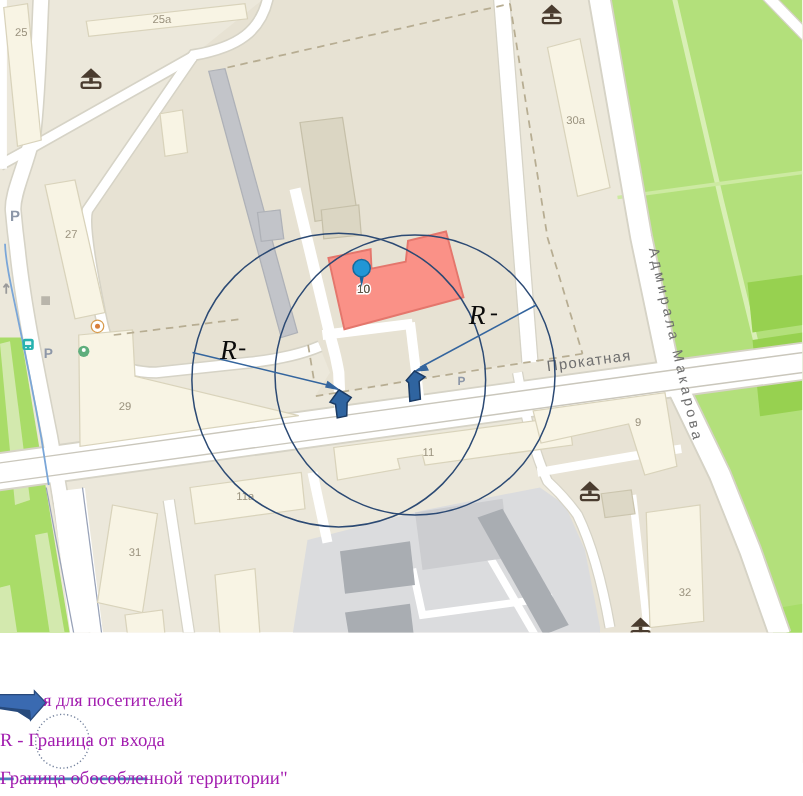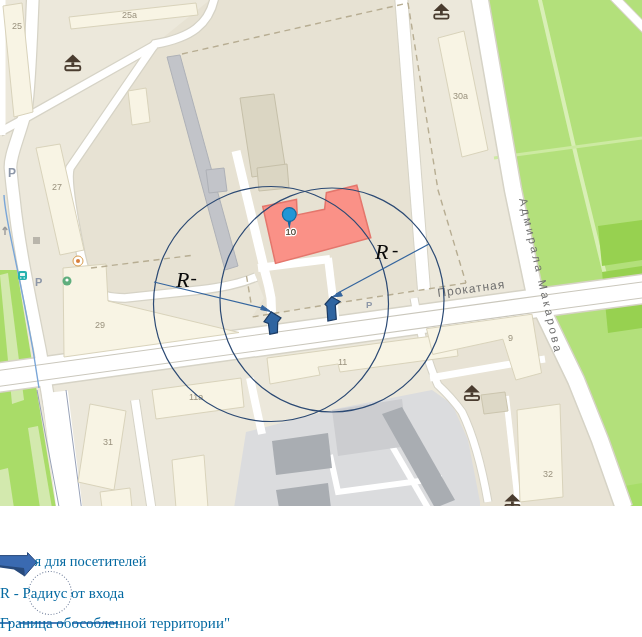--- a/index.html
+++ b/index.html
@@ -1,18 +1,18 @@
 <!DOCTYPE html>
 <html><head>
 <meta charset="utf-8">
 <style>
   html,body{margin:0;padding:0;background:#ffffff;}
   #page{position:relative;width:642px;height:637px;overflow:hidden;background:#ffffff;
         font-family:"Liberation Sans", sans-serif;}
-  .leg{position:absolute;font-family:"Liberation Serif", serif;font-size:15px;color:#0369a1;white-space:nowrap;line-height:1;}
+  .leg{position:absolute;font-family:"Liberation Serif", serif;font-size:15px;color:#a21caf;white-space:nowrap;line-height:1;}
 </style>
 </head>
 <body>
 <div id="page">
 
 <svg width="642" height="637" viewBox="0 0 642 637" xmlns="http://www.w3.org/2000/svg">
   <defs>
     <clipPath id="mapclip">
           <rect x="0" y="0" width="642" height="506"></rect>
         </clipPath>
@@ -268,16 +268,16 @@
     <path d="M-1,565.2 L24,568 L24.4,576.2 L14,569.5 L-1,567.3 Z" fill="#274a7c"></path>
   </g>
 
   <circle cx="50" cy="593" r="21.5" fill="none" stroke="#76849f" stroke-width="1.1" stroke-dasharray="1 1.9"></circle>
 
   <path d="M0,623 L119,623" stroke="#4a7ebb" stroke-width="2.2" stroke-dasharray="46 7.5" stroke-dashoffset="35" fill="none"></path>
 </svg>
 
 <div class="leg" style="left:34.5px;top:554px;font-size:14.5px;">я для посетителей</div>
 
-<div class="leg" style="left:0px;top:585.5px;">R - Радиус от входа</div>
+<div class="leg" style="left:0px;top:585.5px;">R - Граница от входа</div>
 
 <div class="leg" style="left:0px;top:616px;">Граница обособленной территории"</div>
 </div>
 
 </body></html>

